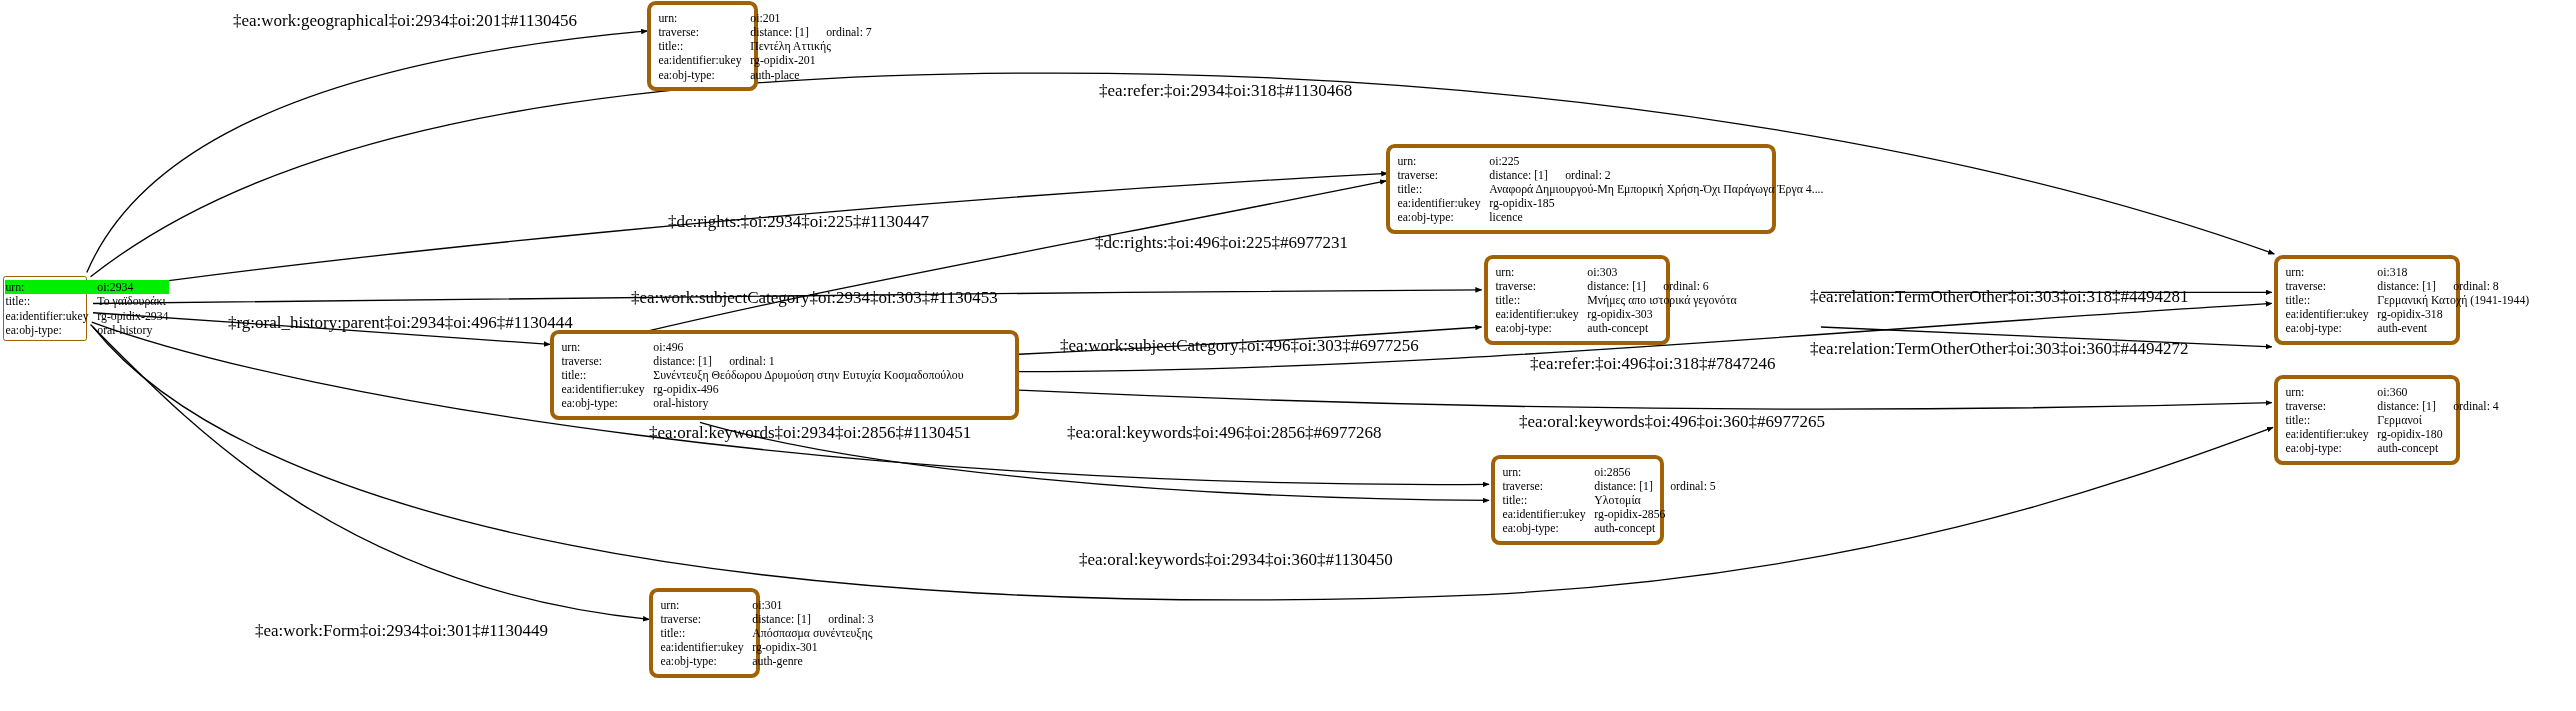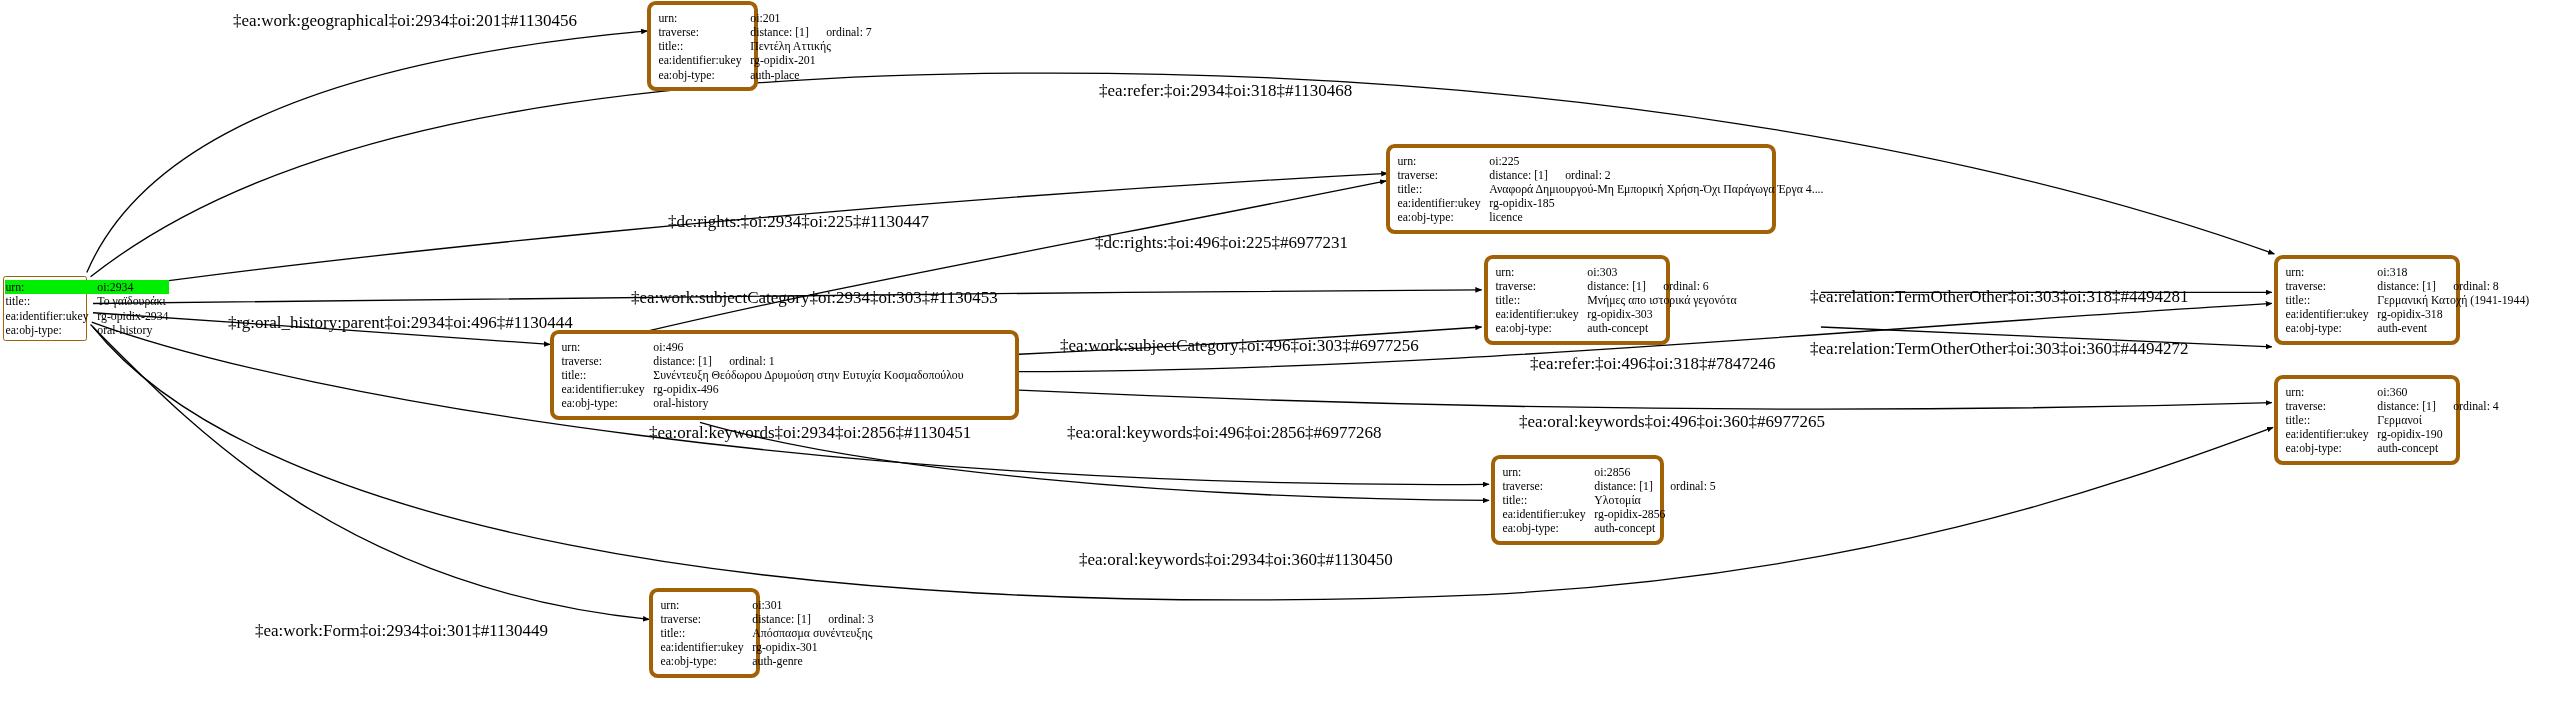--- a/index.html
+++ b/index.html
@@ -279,21 +279,21 @@
       <tr>
             <td class="k">traverse:</td>
           <td class="v"><span class="sub">distance: [1]</span><span class="sub ord">ordinal: 4</span></td>
           </tr>
       <tr>
             <td class="k">title::</td>
           <td class="v">Γερμανοί</td>
           </tr>
       <tr>
             <td class="k">ea:identifier:ukey</td>
-          <td class="v">rg-opidix-190</td>
+          <td class="v">rg-opidix-180</td>
           </tr>
       <tr>
             <td class="k">ea:obj-type:</td>
           <td class="v">auth-concept</td>
           </tr>
     </tbody>
       </table>
   </div>
 
   <div class="node" style="left:1491px; top:455px; width:173px;">

